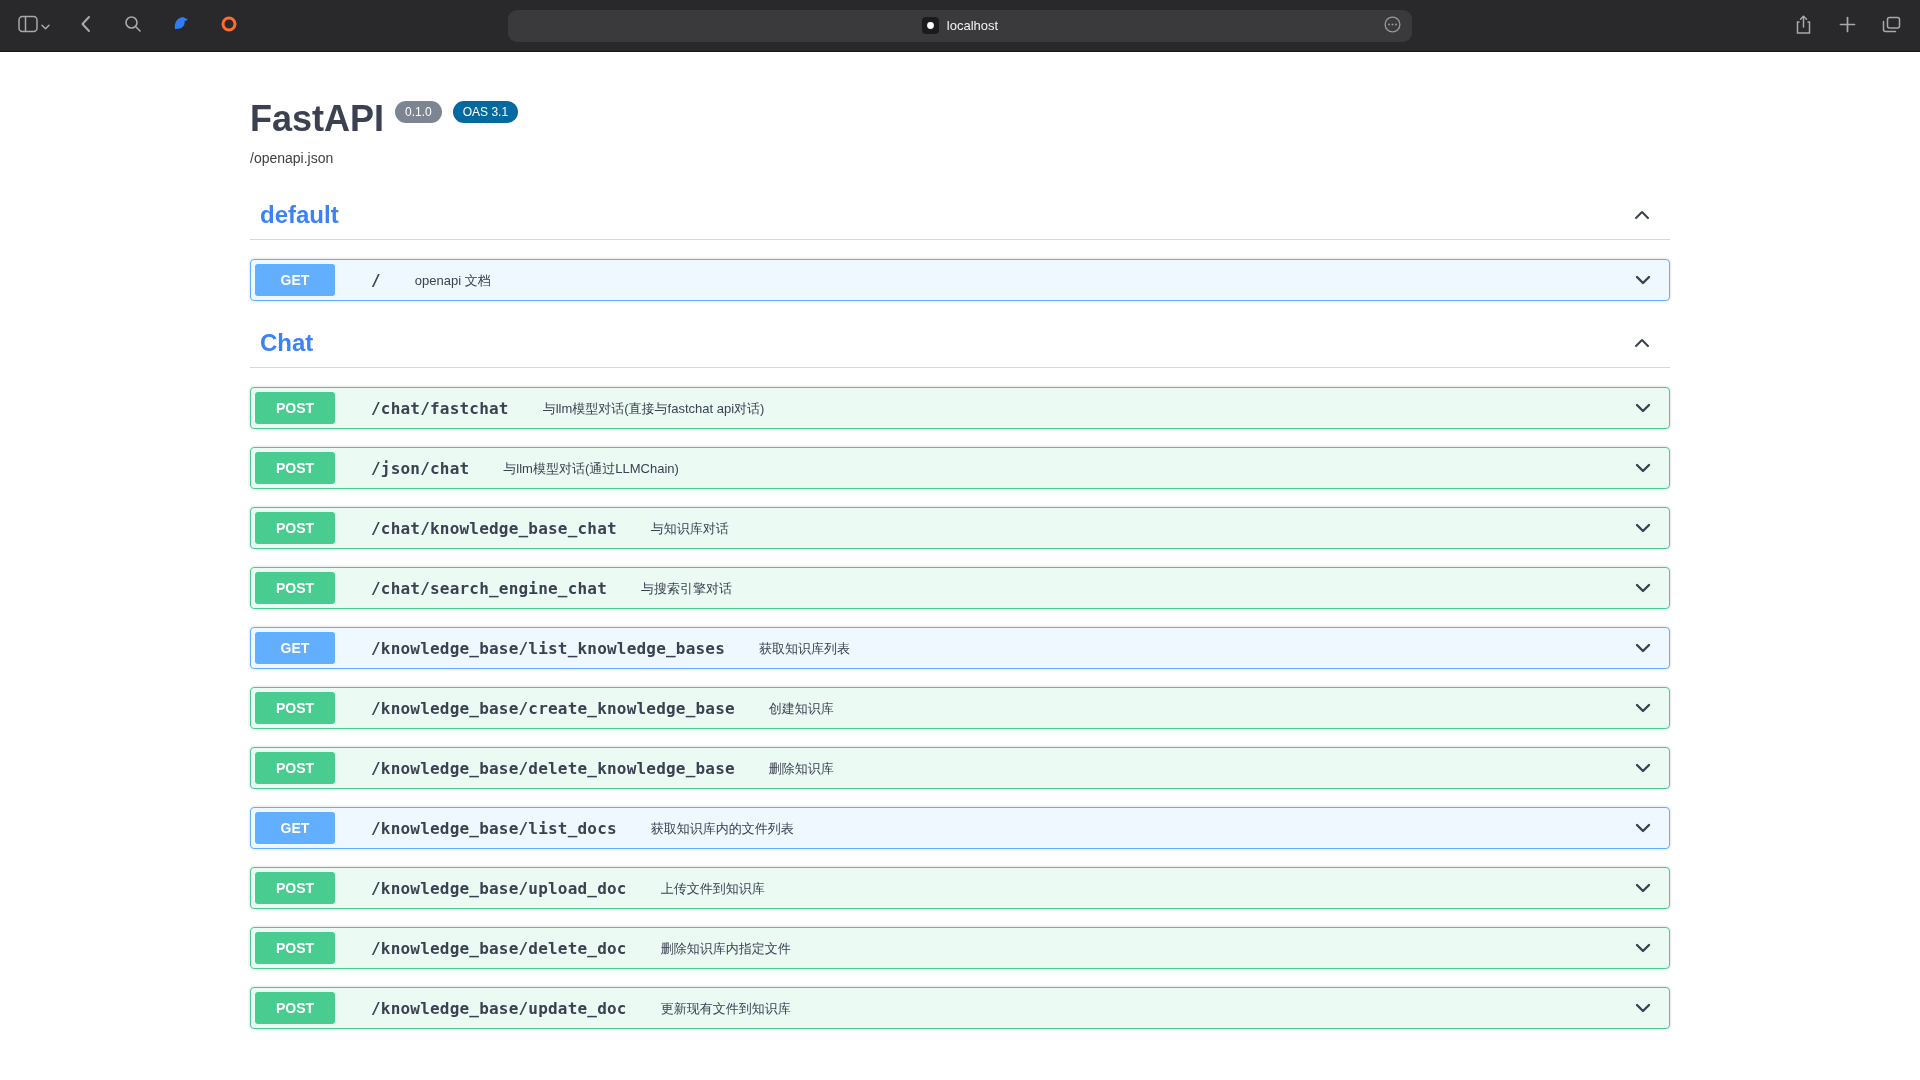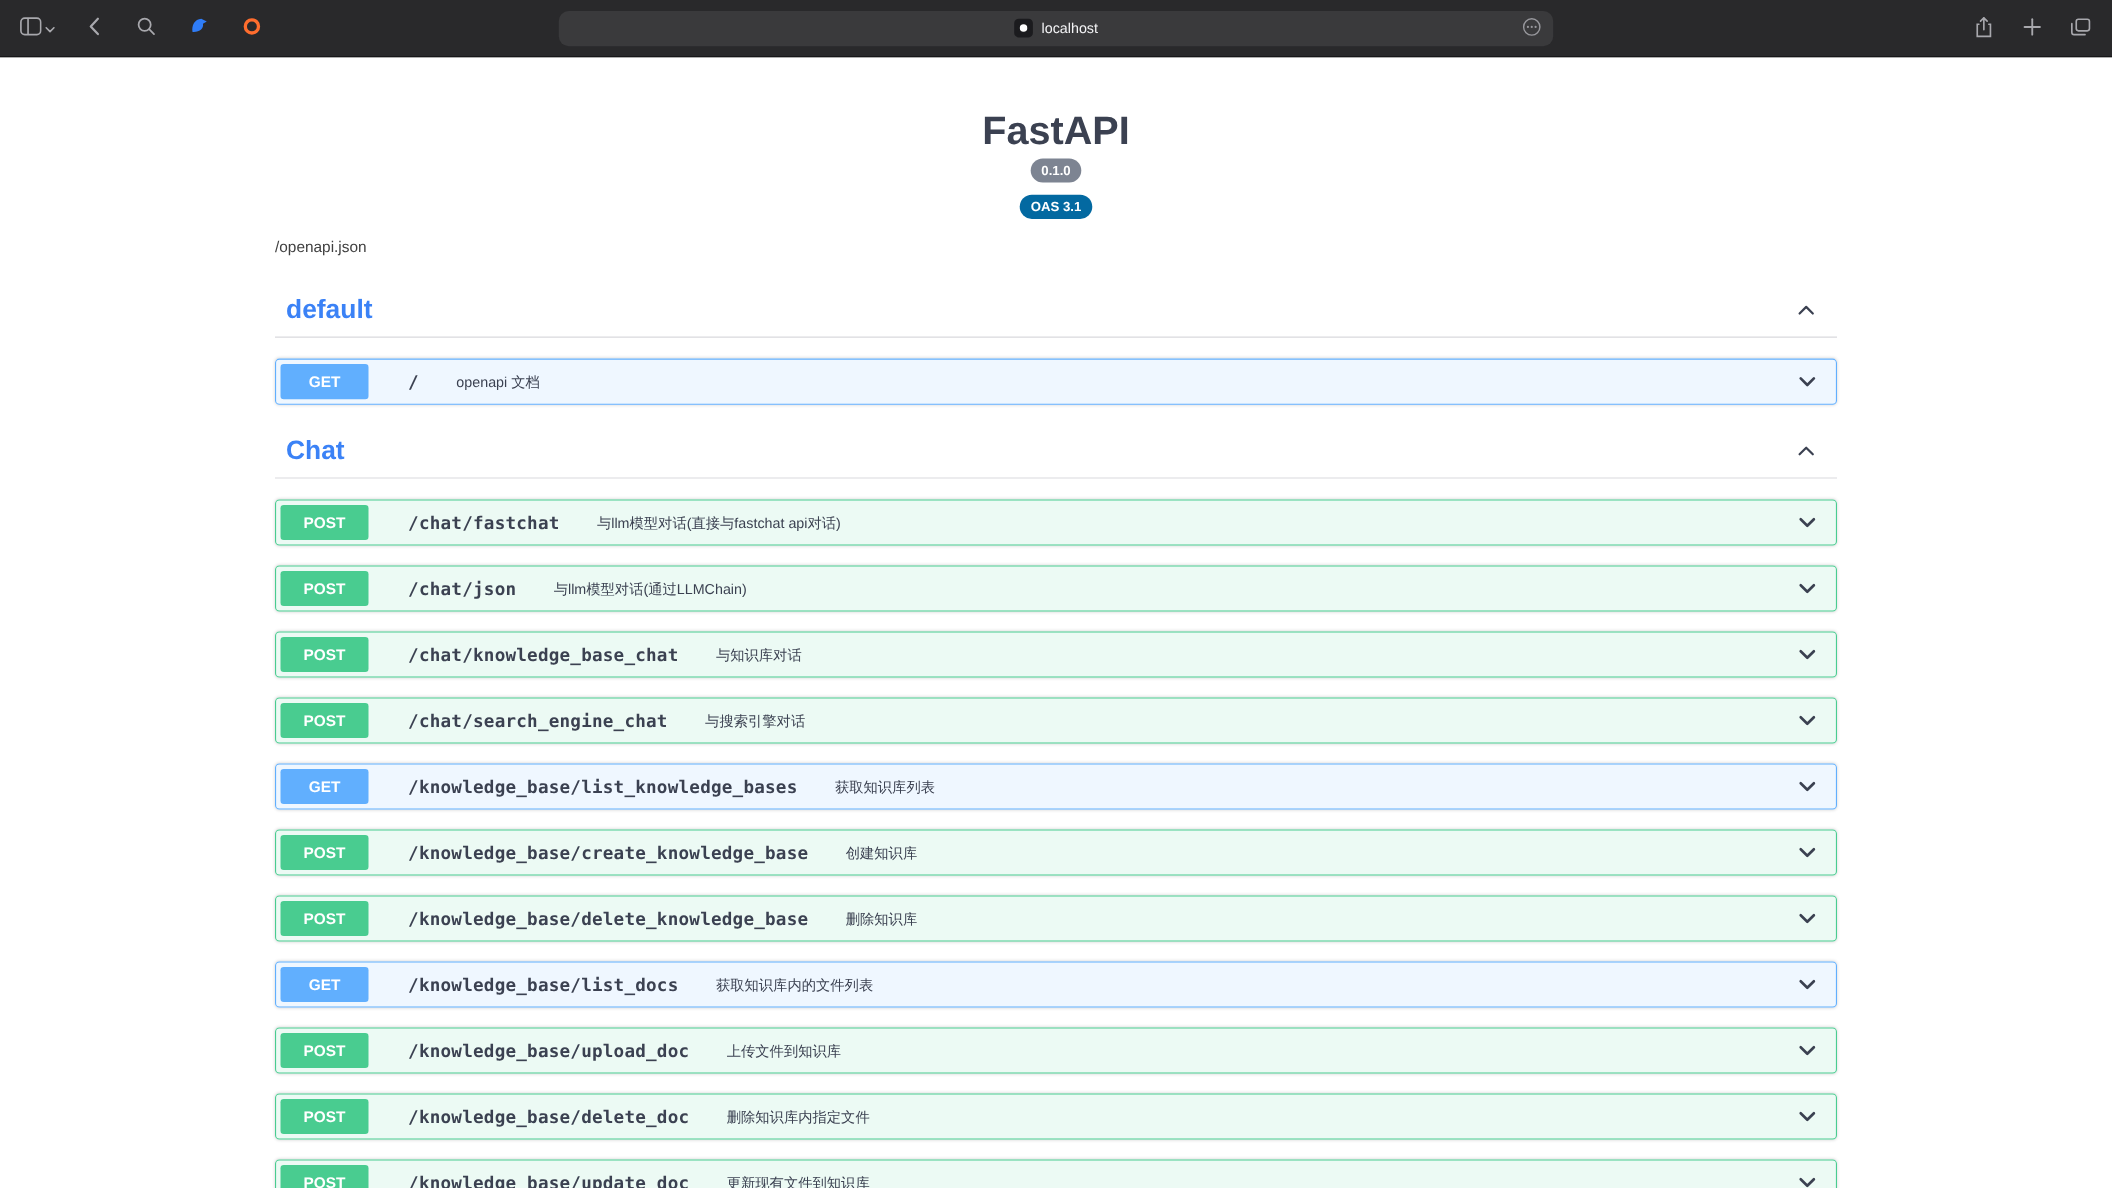--- a/index.html
+++ b/index.html
@@ -42,24 +42,24 @@
   }
   .addr-text { color: #f4f4f6; font-size: 13px; }
   .addr-more { position: absolute; right: 9px; top: 50%; transform: translateY(-50%); width: 22px; height: 22px; }
   .tb-right { position: absolute; right: 14px; top: 0; height: 52px; display: flex; align-items: center; gap: 14px; }
 
   
   .content { max-width: 1460px; margin: 0 auto; padding: 0 20px; }
   .info { padding: 46px 0 24px; }
   .api-title {
     margin: 0; font-size: 36px; font-weight: 700; color: #3b4151;
-    display: flex; align-items: center; gap: 11px; flex-direction: column;
+    display: flex; align-items: center; gap: 11px;
   }
   .stamp {
-    font-size: 12px; font-weight: 700; color: #ffffff;
+    font-size: 12px; font-weight: 400; color: #ffffff;
     border-radius: 57px; padding: 4px 10px; position: relative; top: -7px; text-align: right;
   }
   .stamp.ver { background: #7d8492; }
   .stamp.oas { background: #0369a1; }
   .spec-link {
     display: inline-block; margin-top: 10px; font-size: 14px;
     color: #404040; text-decoration: none; cursor: pointer;
   }
 
   .tag-section { margin-bottom: 6px; }
@@ -262,21 +262,21 @@
                     <polyline points="2,2 8,8 14,2" fill="none" stroke="#3b4151" stroke-width="2.4" stroke-linecap="round" stroke-linejoin="round"></polyline>
                   </svg>
         </span>
       </button>
     </div>
   </div>
 
   <div class="opblock post">
     <div class="op-summary">
       <span class="method">POST</span>
-      <span class="path">/chat/json</span>
+      <span class="path">/json/chat</span>
       <span class="op-desc">与llm模型对话(通过LLMChain)</span>
       <button class="expand-btn">
         <span>
           <svg width="16" height="10" viewBox="0 0 16 10">
                     <polyline points="2,2 8,8 14,2" fill="none" stroke="#3b4151" stroke-width="2.4" stroke-linecap="round" stroke-linejoin="round"></polyline>
                   </svg>
         </span>
       </button>
     </div>
   </div>

